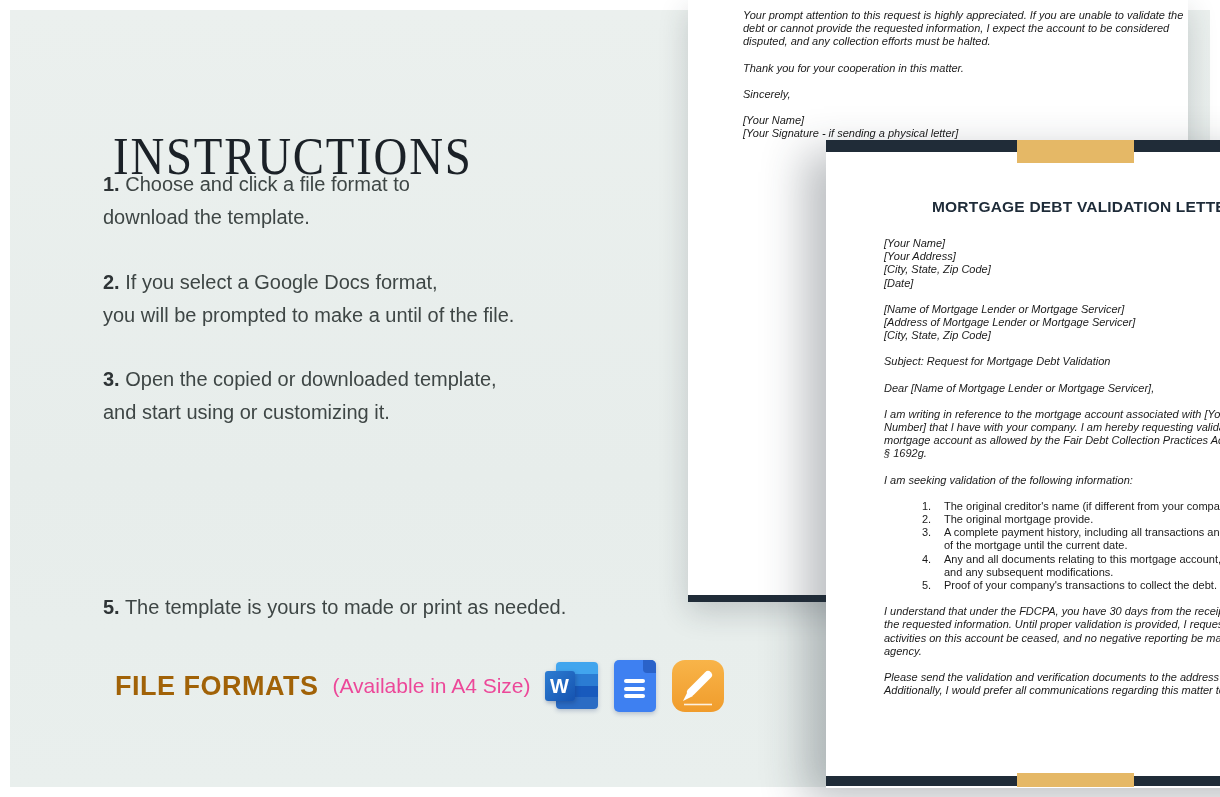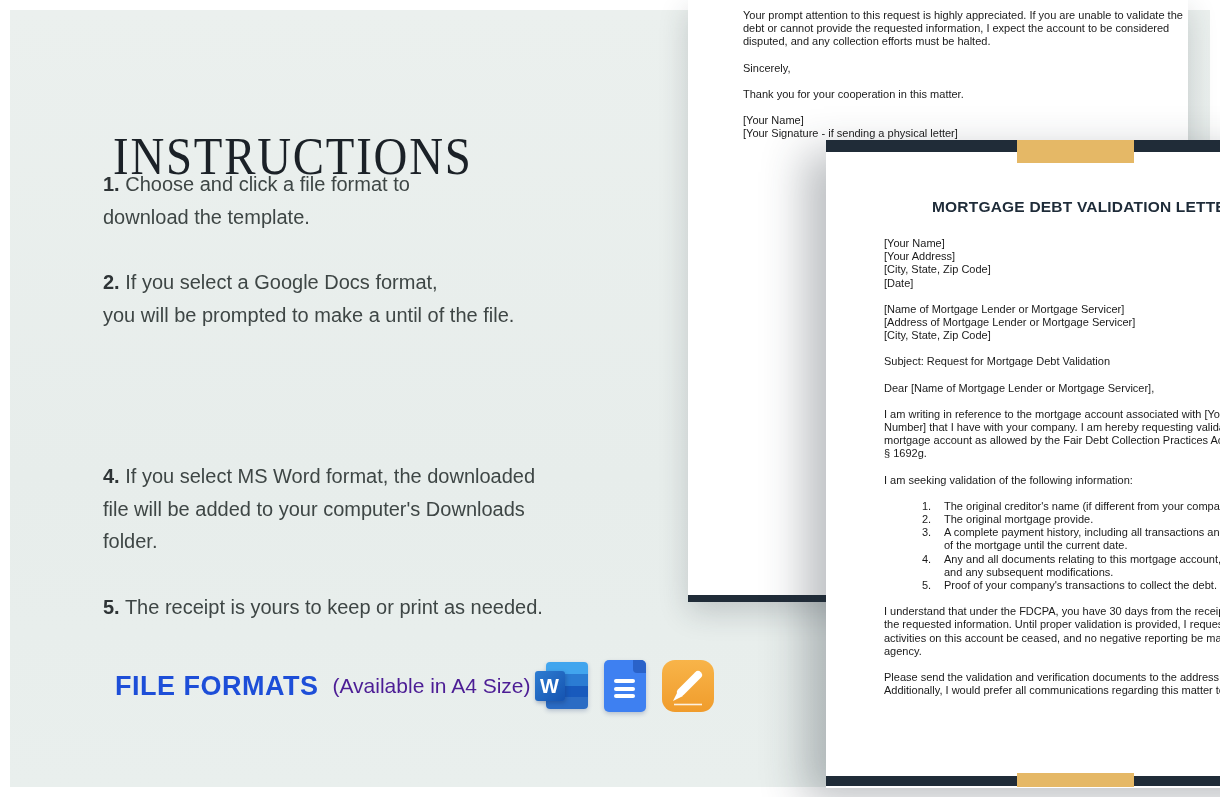--- a/index.html
+++ b/index.html
@@ -10,22 +10,22 @@
 
   
   .title{position:absolute;left:113px;top:92px;font-family:"Liberation Serif",serif;
          font-weight:400;font-size:52px;letter-spacing:2px;color:#1b2127;
          transform:scaleX(.9);transform-origin:left top;white-space:nowrap;}
   .step{position:absolute;left:103px;font-size:20px;line-height:32.5px;color:#3e4645;width:560px;}
   .step b{font-weight:700;color:#2e3436;}
   .step span{white-space:pre-line;}
   .s1{top:168px}.s2{top:266px}.s3{top:363px}.s4{top:460px}.s5{top:591px}
   .formats-row{position:absolute;left:115px;top:656px;display:flex;align-items:center;height:60px;}
-  .formats-label{font-size:27px;font-weight:700;color:#1d4ed8;letter-spacing:.5px;}
-  .formats-note{font-size:21px;color:#4c1d95;margin-left:14px;margin-right:4px;white-space:nowrap;}
+  .formats-label{font-size:27px;font-weight:700;color:#a16207;letter-spacing:.5px;}
+  .formats-note{font-size:21px;color:#ec4899;margin-left:14px;margin-right:14px;white-space:nowrap;}
 
   
   .fmt-icon{position:relative;flex:none;cursor:pointer;}
   .word{width:54px;height:50px;margin-right:15px;}
   .word-doc{position:absolute;left:11px;top:1px;width:42px;height:47px;border-radius:4px;
             overflow:hidden;box-shadow:0 2px 4px rgba(30,60,120,.25);}
   .word-doc .st{width:100%;height:25%;}
   .st1{background:#41a5ee}.st2{background:#2b7cd3}.st3{background:#185abd}.st4{background:#2b6cc4}
   .word-badge{position:absolute;left:0;top:10px;width:30px;height:30px;border-radius:3px;
               background:linear-gradient(135deg,#2d7dd2,#1553b0);display:flex;align-items:center;
@@ -40,21 +40,21 @@
   .docs-lines i{display:block;width:21px;height:4px;border-radius:2px;background:#fff;margin-bottom:3.5px;}
   .pages{width:54px;height:54px;}
 
   
   .page{position:absolute;background:#fff;color:#1a1a1a;}
   .back-page{left:688px;top:0;width:500px;height:602px;
              box-shadow:0 10px 28px rgba(35,45,55,.20);}
   .front-page{left:826px;top:140px;width:560px;height:648px;
               box-shadow:-22px 12px 40px rgba(35,45,55,.30);}
   .pre{white-space:pre;font-size:11px;line-height:13.2px;}
-  .blk{margin:0 0 13px 0;}
+  .blk{margin:0 0 13px 0;font-style:italic;}
   .bp-text{position:absolute;left:55px;top:9px;}
   .fp-text{position:absolute;left:58px;top:97px;}
   .band{position:absolute;left:0;width:100%;background:#202c38;}
   .band-top{top:0;height:12px;}
   .band-bot-front{bottom:2px;height:10px;}
   .band-bot-back{bottom:0;height:7px;}
   .gold{position:absolute;left:191px;width:117px;background:#e5b866;}
   .gold-top{top:0;height:23px;}
   .gold-bot{bottom:1px;height:14px;}
   .doc-title{position:absolute;left:106px;top:58px;font-size:15.5px;font-weight:700;
@@ -75,29 +75,28 @@
   <div class="step s1">
     <b>1.</b>
     <span>Choose and click a file format to
 download the template.</span>
   </div>
   <div class="step s2">
     <b>2.</b>
     <span>If you select a Google Docs format,
 you will be prompted to make a until of the file.</span>
   </div>
-  <div class="step s4">
-    <b>4.</b>
-    <span>If you select MS Word format, the downloaded
-file will be added to your computer's Downloads
-folder.</span>
+  <div class="step s3">
+    <b>3.</b>
+    <span>Open the copied or downloaded template,
+and start using or customizing it.</span>
   </div>
   <div class="step s5">
     <b>5.</b>
-    <span>The receipt is yours to keep or print as needed.</span>
+    <span>The template is yours to made or print as needed.</span>
   </div>
 
   <div class="formats-row">
     <span class="formats-label">FILE FORMATS</span>
     <span class="formats-note">(Available in A4 Size)</span>
 
     <div class="fmt-icon word">
       <div class="word-doc">
         <div class="st st1"></div>
         <div class="st st2"></div>
@@ -133,22 +132,22 @@
         <line x1="13" y1="45.5" x2="41" y2="45.5" stroke="#ffffff" stroke-width="1.6" opacity=".85"></line>
       </svg>
     </div>
   </div>
 
   <div class="page back-page">
     <div class="bp-text">
       <div class="pre blk">Your prompt attention to this request is highly appreciated. If you are unable to validate the
 debt or cannot provide the requested information, I expect the account to be considered
 disputed, and any collection efforts must be halted.</div>
+      <div class="pre blk">Thank you for your cooperation in this matter.</div>
       <div class="pre blk">Sincerely,</div>
-      <div class="pre blk">Thank you for your cooperation in this matter.</div>
       <div class="pre blk">[Your Name]
 [Your Signature - if sending a physical letter]</div>
     </div>
     <div class="band band-bot-back"></div>
   </div>
 
   <div class="page front-page">
     <div class="band band-top"></div>
     <div class="gold gold-top"></div>
 

